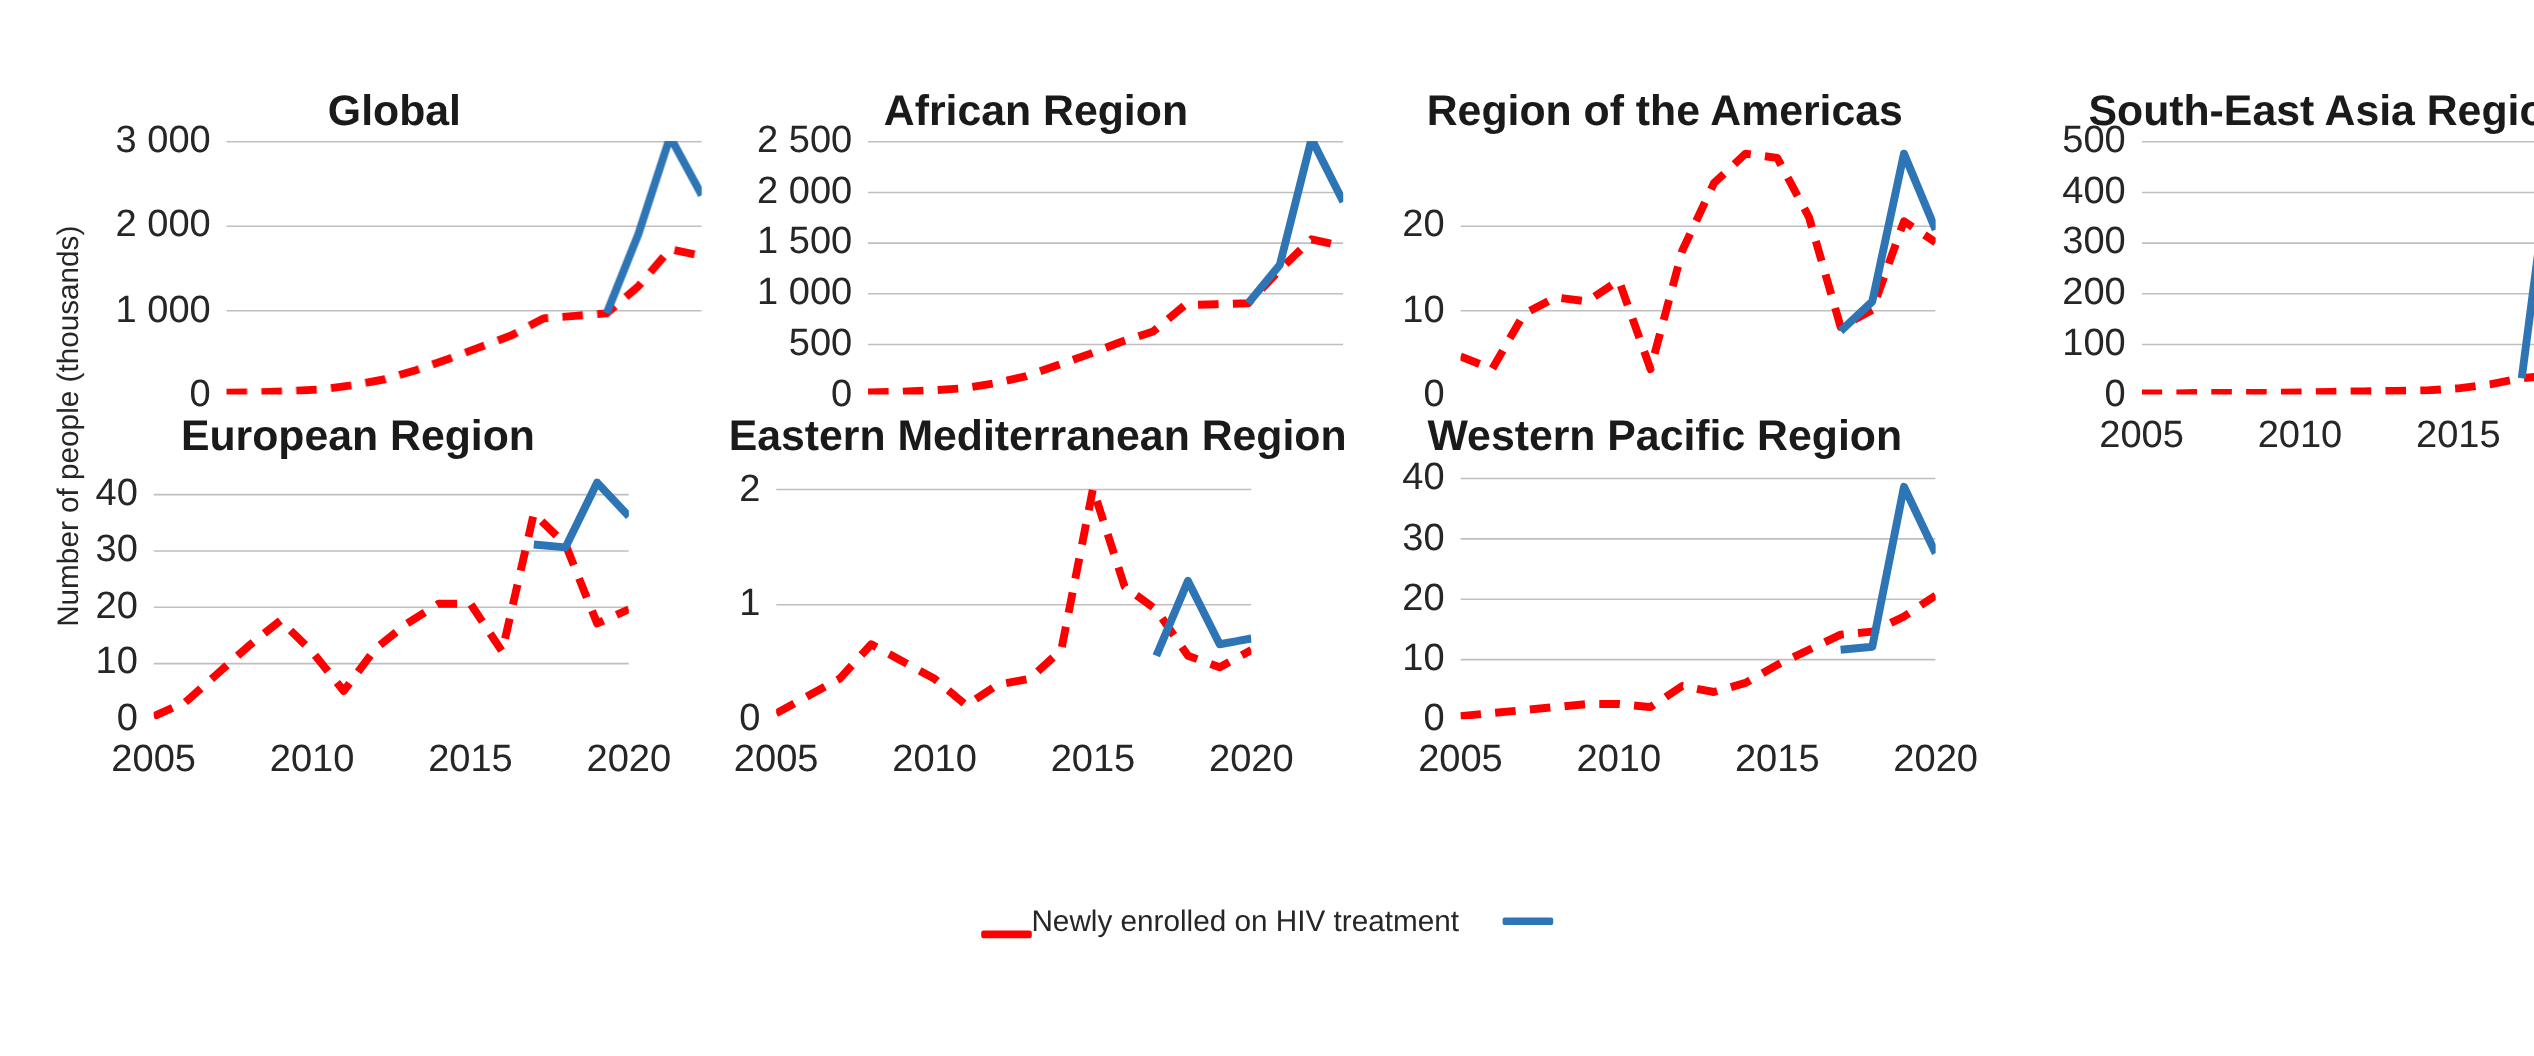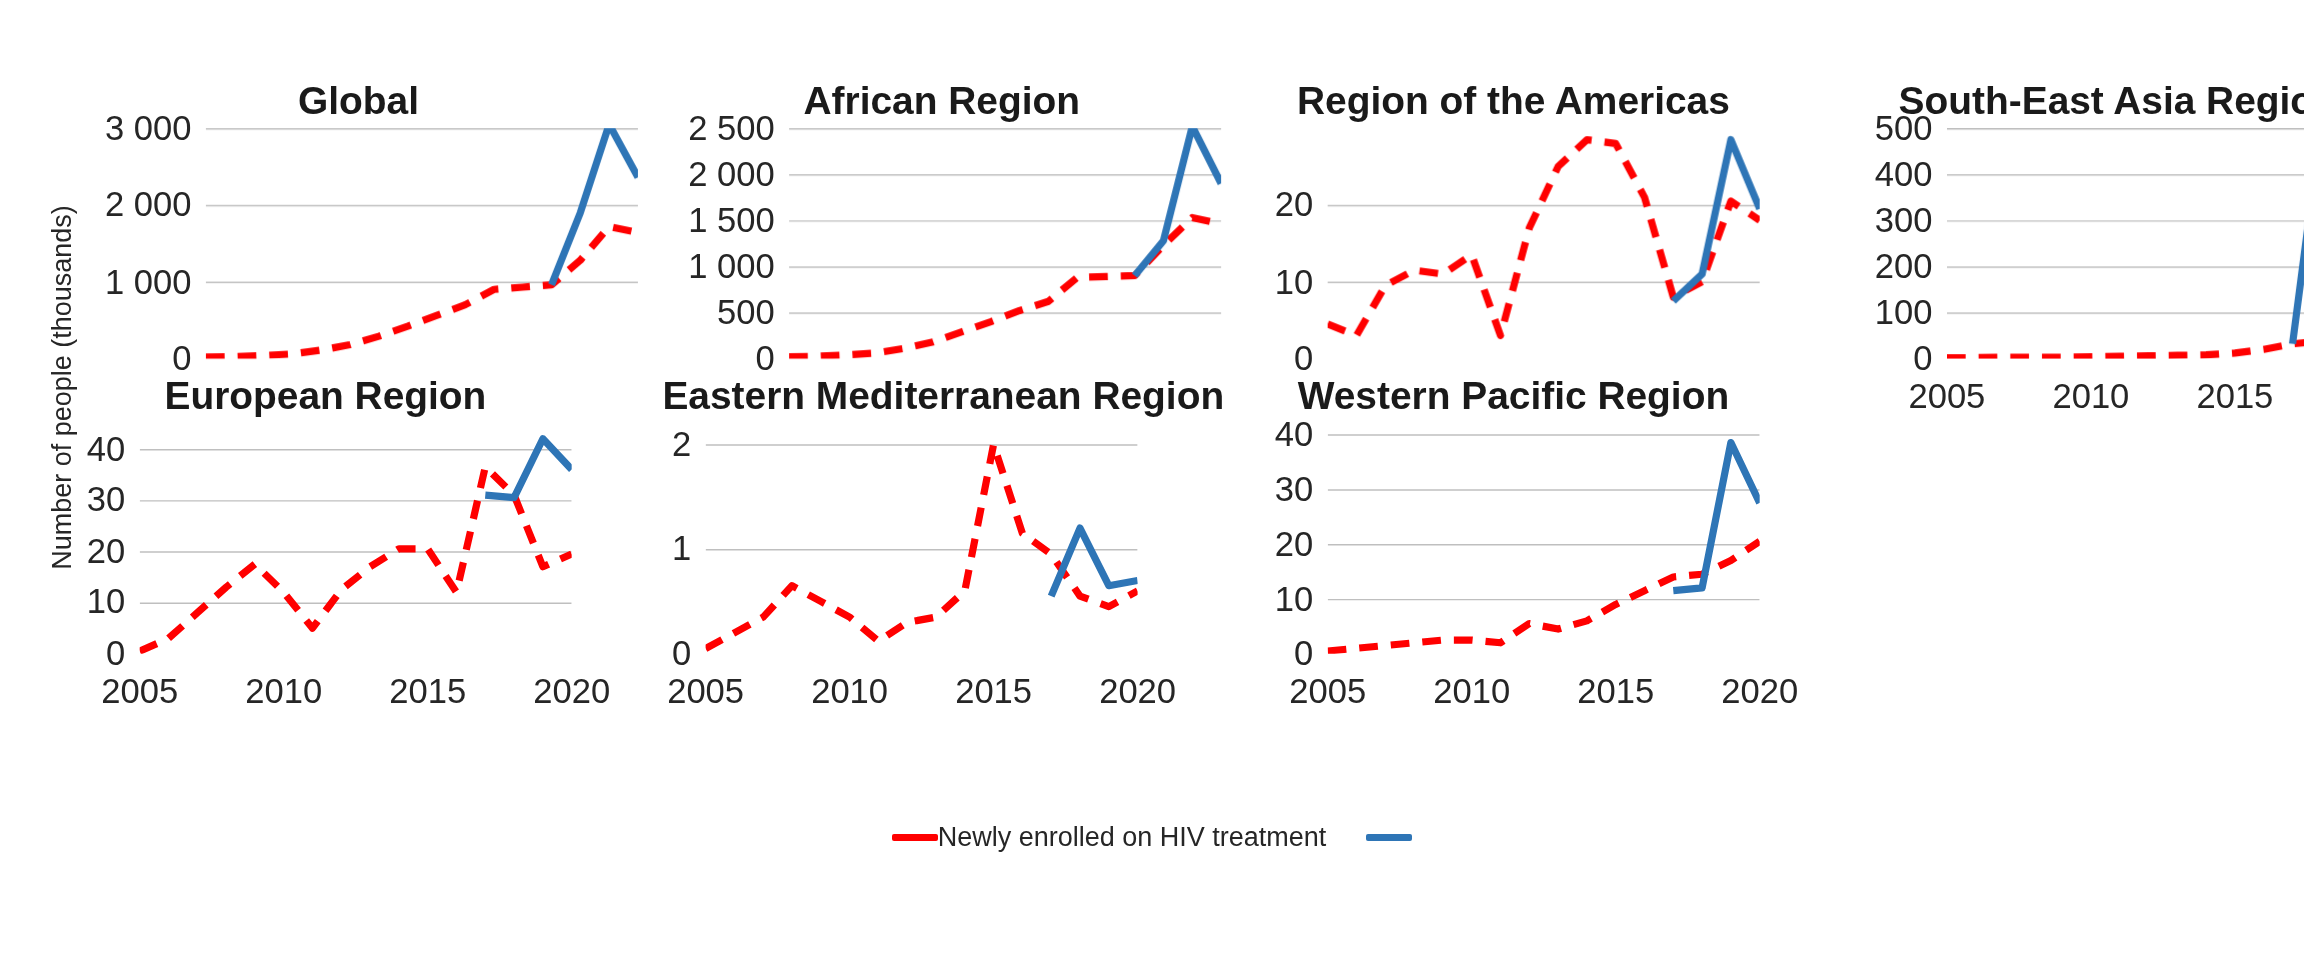--- a/index.html
+++ b/index.html
@@ -62,21 +62,21 @@
     position: absolute;
     left: 0; right: 0;
     top: 822px;
     display: flex;
     justify-content: center;
     align-items: center;
     gap: 40px;
     font-size: 27px;
     color: #262626;
   }
-  .legend-item { display: flex; align-items: center; }
+  .legend-item { display: flex; align-items: flex-end; }
   .legend-swatch { display: block; width: 46px; height: 7px; border-radius: 2px; }
   .legend-label { white-space: nowrap; }
 </style>
 </head>
 <body>
 
 <div id="root">
 
   <div class="ylabel-global">Number of people (thousands)</div>
 

